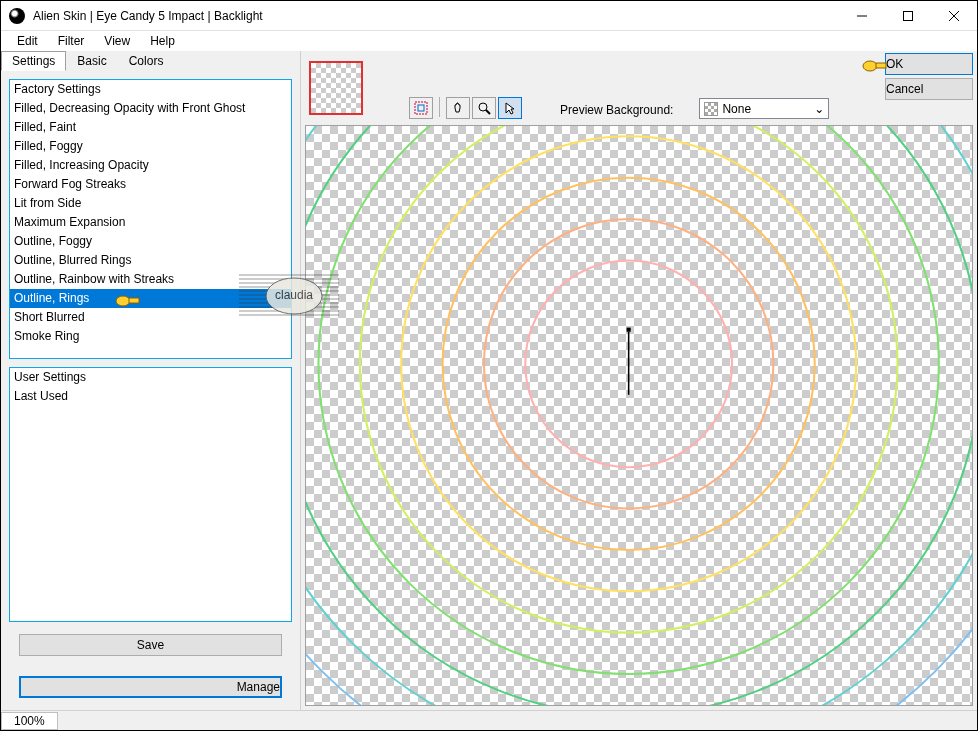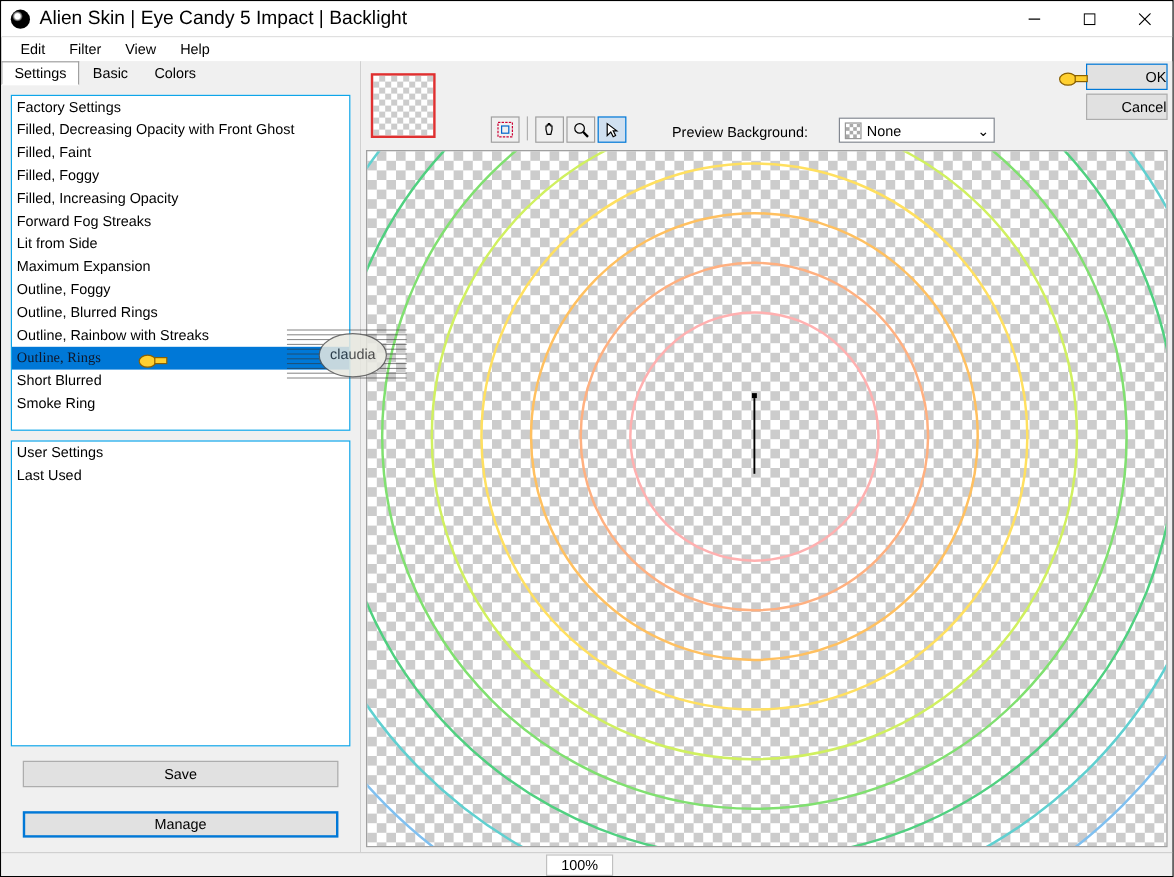--- a/index.html
+++ b/index.html
@@ -1,68 +1,68 @@
 <!DOCTYPE html>
 <html><head>
 <meta charset="utf-8">
 <style>
 * { margin: 0; padding: 0; box-sizing: border-box; font-family: "Segoe UI", Tahoma, sans-serif; font-size: 12px; }
 body { background: #fff; width: 978px; height: 731px; overflow: hidden; position: relative; border: 1px solid #000; }
 
 .titlebar { height: 30px; background: #fff; display: flex; align-items: center; padding-left: 8px; border-bottom: 1px solid #e0e0e0; }
 .titlebar .app-icon { width: 16px; height: 16px; background: radial-gradient(circle at 35% 35%, #fff 15%, #000 30%); border-radius: 50%; margin-right: 8px; }
-.titlebar .title { flex: 1; font-size: 16px; }
+.titlebar .title { flex: 1; font-size: 12px; }
 .win-controls { display: flex; height: 100%; }
 .win-btn { width: 46px; height: 100%; display: flex; align-items: center; justify-content: center; cursor: pointer; }
 .win-btn svg { width: 10px; height: 10px; }
 
 .menubar { height: 20px; display: flex; align-items: center; padding-left: 8px; gap: 4px; }
 .menubar .menu-item { padding: 2px 8px; cursor: pointer; }
 
 .content { display: flex; height: calc(100% - 70px); }
 
 .left-panel { width: 300px; background: #f0f0f0; border-right: 1px solid #d0d0d0; display: flex; flex-direction: column; padding: 0; }
 .tabs { display: flex; height: 20px; background: #f0f0f0; }
 .tab { padding: 2px 10px; cursor: pointer; border: 1px solid transparent; }
 .tab.active { background: #fff; border: 1px solid #a0a0a0; border-bottom: 1px solid #fff; position: relative; z-index: 2; }
 .panel-body { flex: 1; background: #f0f0f0; padding: 8px; display: flex; flex-direction: column; gap: 8px; }
 
 .listbox { background: #fff; border: 1px solid #0ea5e9; overflow-y: scroll; position: relative; }
 .listbox.factory { height: 280px; }
 .listbox.user { flex: 1; }
 .list-item { padding: 1px 4px; cursor: pointer; white-space: nowrap; line-height: 17px; }
-.list-item.selected { background: #0078d7; color: #0f172a; font-family: Liberation Serif, serif; }
+.list-item.selected { background: #0078d7; color: #ffffff; }
 .list-header { padding: 1px 4px; line-height: 17px; }
 
 .pointer-hand { position: absolute; width: 28px; height: 20px; pointer-events: none; z-index: 10; }
 
 .bottom-buttons { display: flex; justify-content: space-around; padding: 4px 10px; gap: 20px; flex-direction: column; }
 .btn { min-width: 86px; height: 22px; background: #e1e1e1; border: 1px solid #adadad; cursor: pointer; text-align: center; line-height: 20px; }
-.btn.highlight { border: 2px solid #0078d7; line-height: 18px; }
+.btn.highlight { border: 2px solid #0078d7; line-height: 18px; text-align: right; }
 
 .right-panel { flex: 1; background: #f0f0f0; display: flex; flex-direction: column; position: relative; }
 .top-toolbar { height: 74px; background: #f0f0f0; display: flex; align-items: flex-end; padding: 4px 8px 4px 8px; gap: 26px; }
 .thumb { width: 54px; height: 54px; border: 2px solid #e03030; background: repeating-conic-gradient(#ccc 0 25%, #fff 0 50%) 0 0/10px 10px; margin-right: 20px; align-self: flex-start; margin-top: 6px; }
 .tool-btns { display: flex; gap: 2px; margin-bottom: 2px; }
 .tool-btn { width: 24px; height: 22px; border: 1px solid #a0a0a0; background: #f0f0f0; display: flex; align-items: center; justify-content: center; cursor: pointer; }
 .tool-btn.active { background: #d0e0f0; border-color: #0078d7; }
 .sep { width: 1px; height: 20px; background: #b0b0b0; margin: 0 4px; }
 .preview-bg-label { margin-left: 12px; margin-bottom: 4px; }
 .combo { width: 130px; height: 21px; border: 1px solid #828790; background: #fff; display: flex; align-items: center; padding: 0 4px; cursor: pointer; margin-bottom: 2px; }
 .combo .swatch { width: 14px; height: 14px; border: 1px solid #999; background: repeating-conic-gradient(#aaa 0 25%, #fff 0 50%) 0 0/6px 6px; margin-right: 4px; }
 .combo .chev { margin-left: auto; }
 
 .action-buttons { position: absolute; right: 4px; top: 2px; display: flex; flex-direction: column; gap: 3px; }
-.action-btn { width: 68px; height: 22px; background: #e1e1e1; border: 1px solid #adadad; cursor: pointer; text-align: right; line-height: 20px; position: relative; }
+.action-btn { width: 88px; height: 22px; background: #e1e1e1; border: 1px solid #adadad; cursor: pointer; text-align: left; line-height: 20px; position: relative; }
 .action-btn.ok { border: 1px solid #0078d7; }
 
 .canvas-area { flex: 1; margin: 0 4px 4px 4px; border: 1px solid #a0a0a0; background: repeating-conic-gradient(#ccc 0 25%, #fff 0 50%) 0 0/16px 16px; position: relative; overflow: hidden; }
 .canvas-area svg { position: absolute; inset: 0; width: 100%; height: 100%; }
 
-.statusbar { height: 20px; background: #f0f0f0; border-top: 1px solid #d0d0d0; display: flex; align-items: center; justify-content: center; padding-right: 12px; }
+.statusbar { height: 20px; background: #f0f0f0; border-top: 1px solid #d0d0d0; display: flex; align-items: center; justify-content: flex-start; padding-right: 12px; }
 .zoom { border: 1px solid #c0c0c0; padding: 1px 12px; background: #fff; }
 
 .watermark { position: absolute; left: 238px; top: 270px; width: 100px; height: 50px; z-index: 20; pointer-events: none; opacity: 0.85; }
 
 ::-webkit-scrollbar { width: 17px; }
 ::-webkit-scrollbar-track { background: #f0f0f0; }
 ::-webkit-scrollbar-thumb { background: #cdcdcd; border: 1px solid #a0a0a0; }
 ::-webkit-scrollbar-button { background: #f0f0f0; border: 1px solid #a0a0a0; height: 17px; }
 </style>
 </head>

